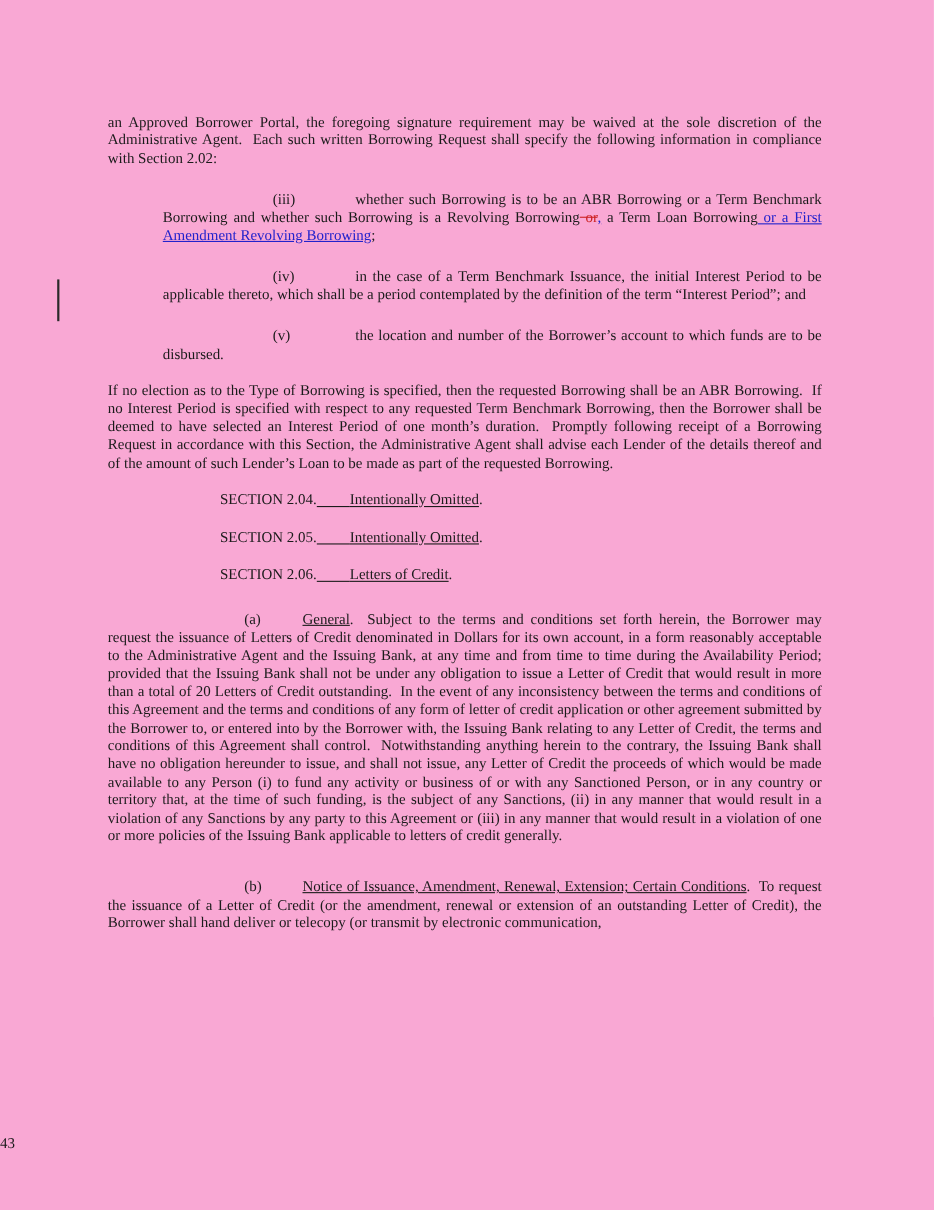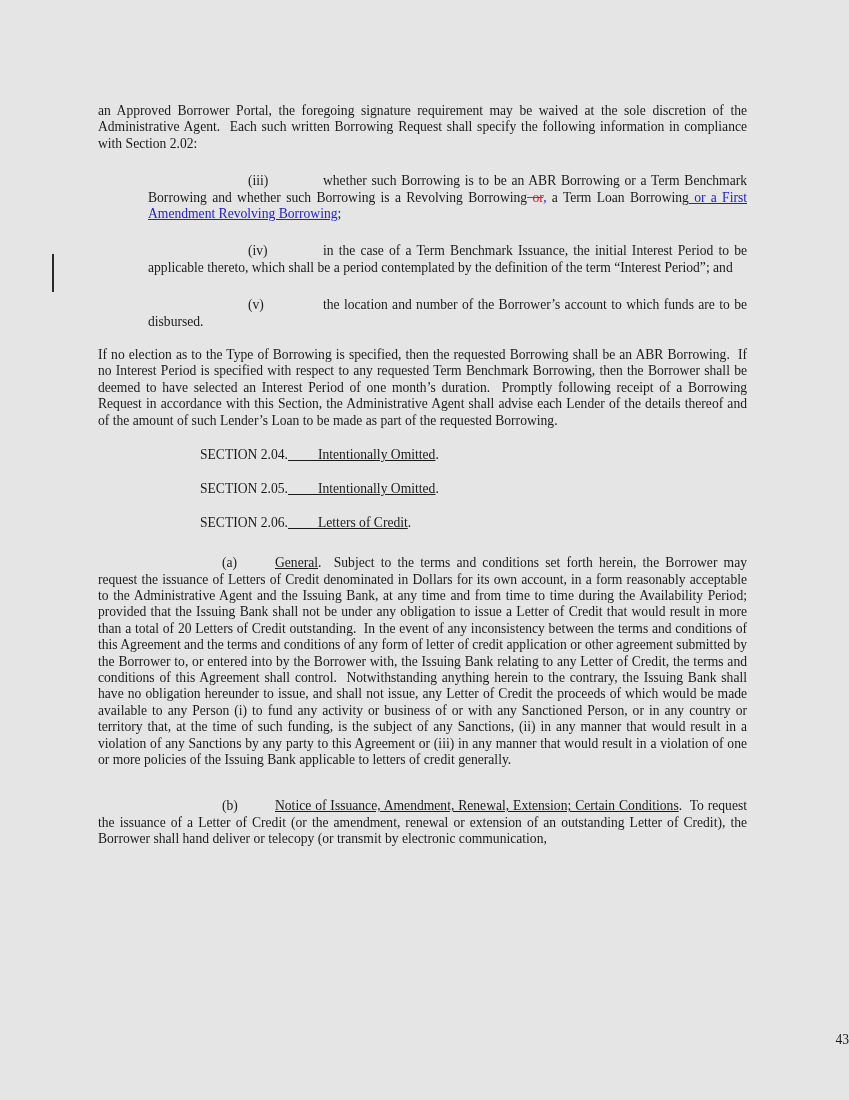--- a/index.html
+++ b/index.html
@@ -1,20 +1,20 @@
 <!DOCTYPE html>
 <html style="--ins-color: #2222cc; --del-color: #cc2222;"><head>
 <meta charset="utf-8">
 <style>
   html, body { margin: 0; padding: 0; background: #ffffff; }
   .page {
     position: relative;
     width: 849px;
     height: 1100px;
-    background: #e5e5e5;
+    background: #f9a8d4;
     font-family: "Liberation Serif", "DejaVu Serif", serif;
     font-size: 13.6px;
     line-height: 16.4px;
     color: #1b1b1b;
     overflow: hidden;
     text-decoration: underline;
   }
   .content {
     position: absolute;
     left: 98px;
@@ -46,21 +46,21 @@
     top: 254px;
     width: 2px;
     height: 38px;
     background: #2a2a2a;
   }
   .page-number {
     position: absolute;
     left: 0;
     top: 1032px;
     width: 849px;
-    text-align: right;
+    text-align: left;
   }
 </style>
 </head>
 <body>
 
 <div class="page">
   <div class="change-bar"></div>
   <div class="content">
     <div>
         <p class="para kind-body"><span class="seg">an Approved Borrower Portal, the foregoing signature requirement may be waived at the sole discretion of the Administrative Agent.&nbsp; Each such written Borrowing Request shall specify the following information in compliance with Section 2.02:</span></p>

